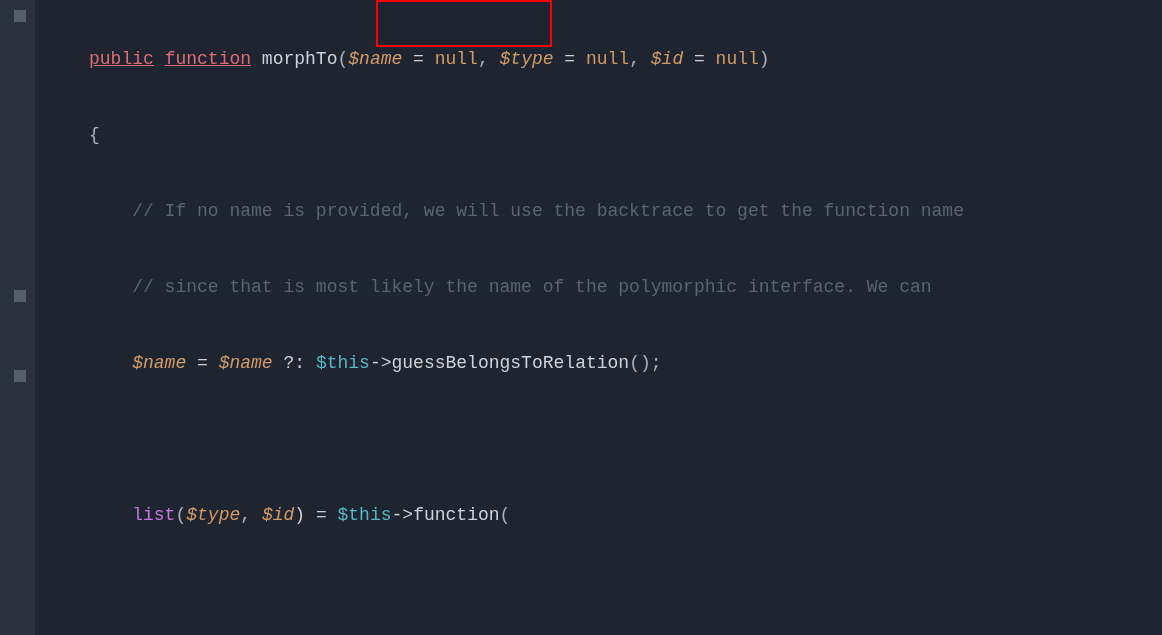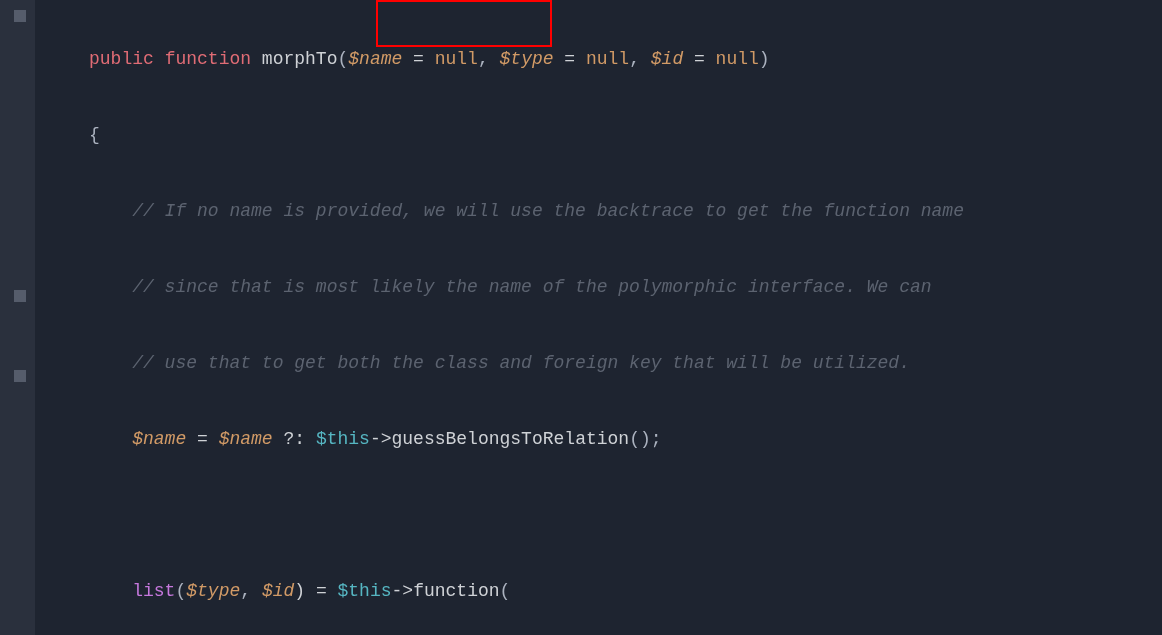--- a/index.html
+++ b/index.html
@@ -37,46 +37,45 @@
     padding-top: 2px;
     white-space: pre;
     width: 1070px;
     overflow: hidden;
   }
   .highlight-box {
     position: absolute;
     border: 2px solid #ff0000;
     pointer-events: none;
   }
-  .kw   { color: #e06c75; }           
+  .kw   { color: #e06c75; text-decoration: underline; }           
   .kw2  { color: #c678dd; }           
   .fn   { color: #cfd2d6; margin-top: 16px; }           
   .var  { color: #d19a66; font-style: italic; }           
   .this { color: #56b6c2; }           
   .null { color: #d19a66; }           
   .op   { color: #cfd2d6; }           
   .dim  { color: #abb2bf; }           
-  .cmt  { color: #5c6370; font-style: italic; }
+  .cmt  { color: #5c6370; }
   .line { display: block; height: 38px; }
 </style>
 </head>
 <body>
 
 <div class="gutter">
   <div class="fold-marker" style="top:10px;"></div>
   <div class="fold-marker" style="top:290px;"></div>
   <div class="fold-marker" style="top:370px;"></div>
 </div>
 
 <div class="code">
 <span class="line"><span class="kw">public</span> <span class="kw">function</span> <span class="fn">morphTo</span><span class="dim">(</span><span class="var">$name</span><span class="op"> = </span><span class="null">null</span><span class="dim">, </span><span class="var">$type</span><span class="op"> = </span><span class="null">null</span><span class="dim">, </span><span class="var">$id</span><span class="op"> = </span><span class="null">null</span><span class="dim">)</span></span>
 <span class="line"><span class="dim">{</span></span>
 <span class="line">    <span class="cmt">// If no name is provided, we will use the backtrace to get the function name</span></span>
 <span class="line">    <span class="cmt">// since that is most likely the name of the polymorphic interface. We can</span></span>
-<span class="line">    <span class="cmt">// use that to get both the class and foreign key that will be utilized.</span></span>
 <span class="line">    <span class="var">$name</span><span class="op"> = </span><span class="var">$name</span><span class="op"> ?: </span><span class="this">$this</span><span class="op">-&gt;</span><span class="fn">guessBelongsToRelation</span><span class="dim">();</span></span>
 <span class="line"></span>
 <span class="line">    <span class="kw2">list</span><span class="dim">(</span><span class="var">$type</span><span class="dim">, </span><span class="var">$id</span><span class="op">) = </span><span class="this">$this</span><span class="op">-&gt;</span><span class="fn">function</span><span class="dim">(</span></span>
 
 
 
 
 
 
 

